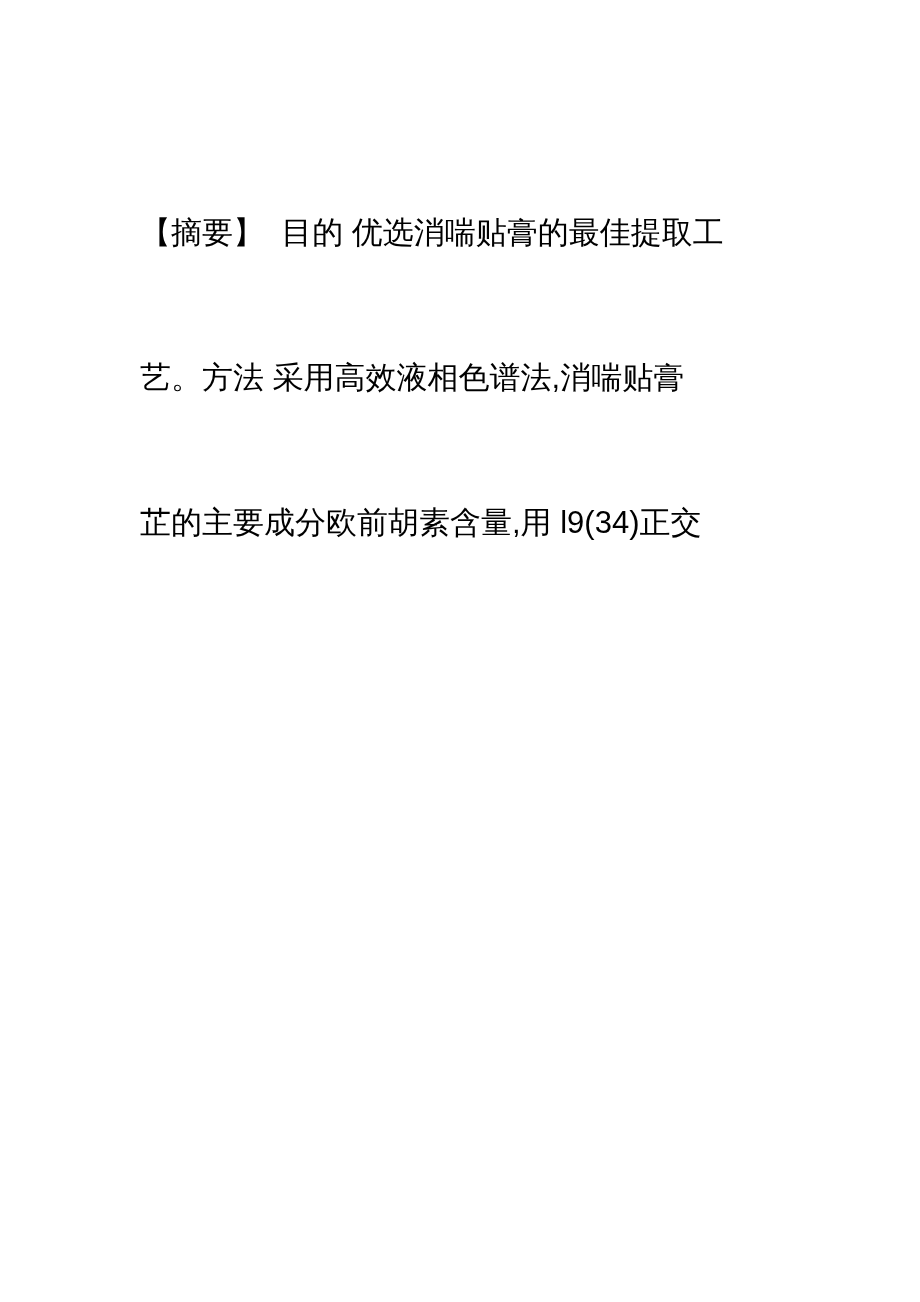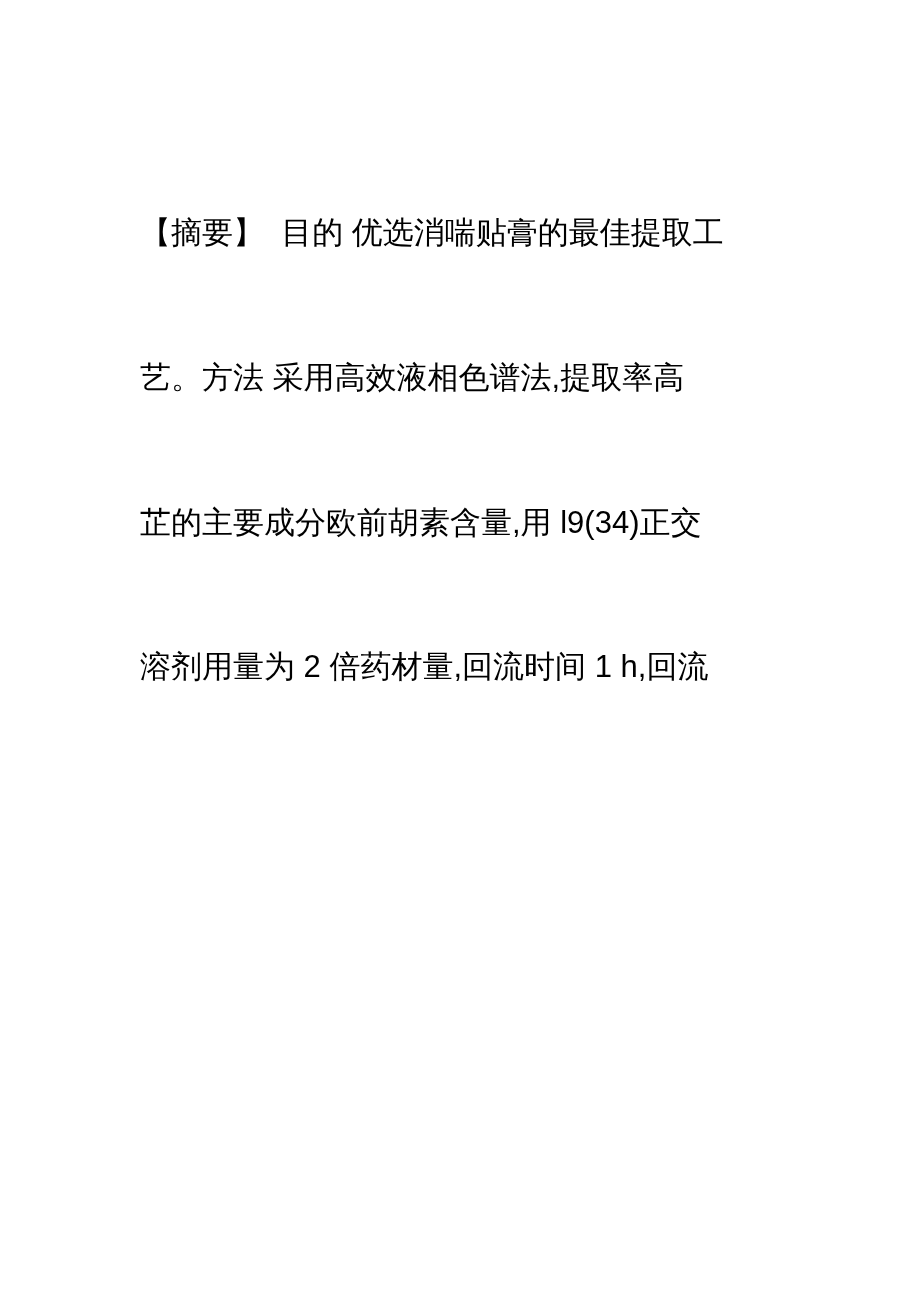--- a/index.html
+++ b/index.html
@@ -36,23 +36,22 @@
       height: 48.2px;
       white-space: pre;
     }
   </style>
 </head>
 <body>
 
 <div class="page">
   <div class="body-text">
     <span class="line">【摘要】  目的 优选消喘贴膏的最佳提取工</span>
-    <span class="line">艺。方法 采用高效液相色谱法,提取率高</span>
+    <span class="line">艺。方法 采用高效液相色谱法,消喘贴膏</span>
     <span class="line">芷的主要成分欧前胡素含量,用 l9(34)正交</span>
-    <span class="line">溶剂用量为 2 倍药材量,回流时间 1 h,回流</span>
     
     
     
     
     
     
     
     
     
     

